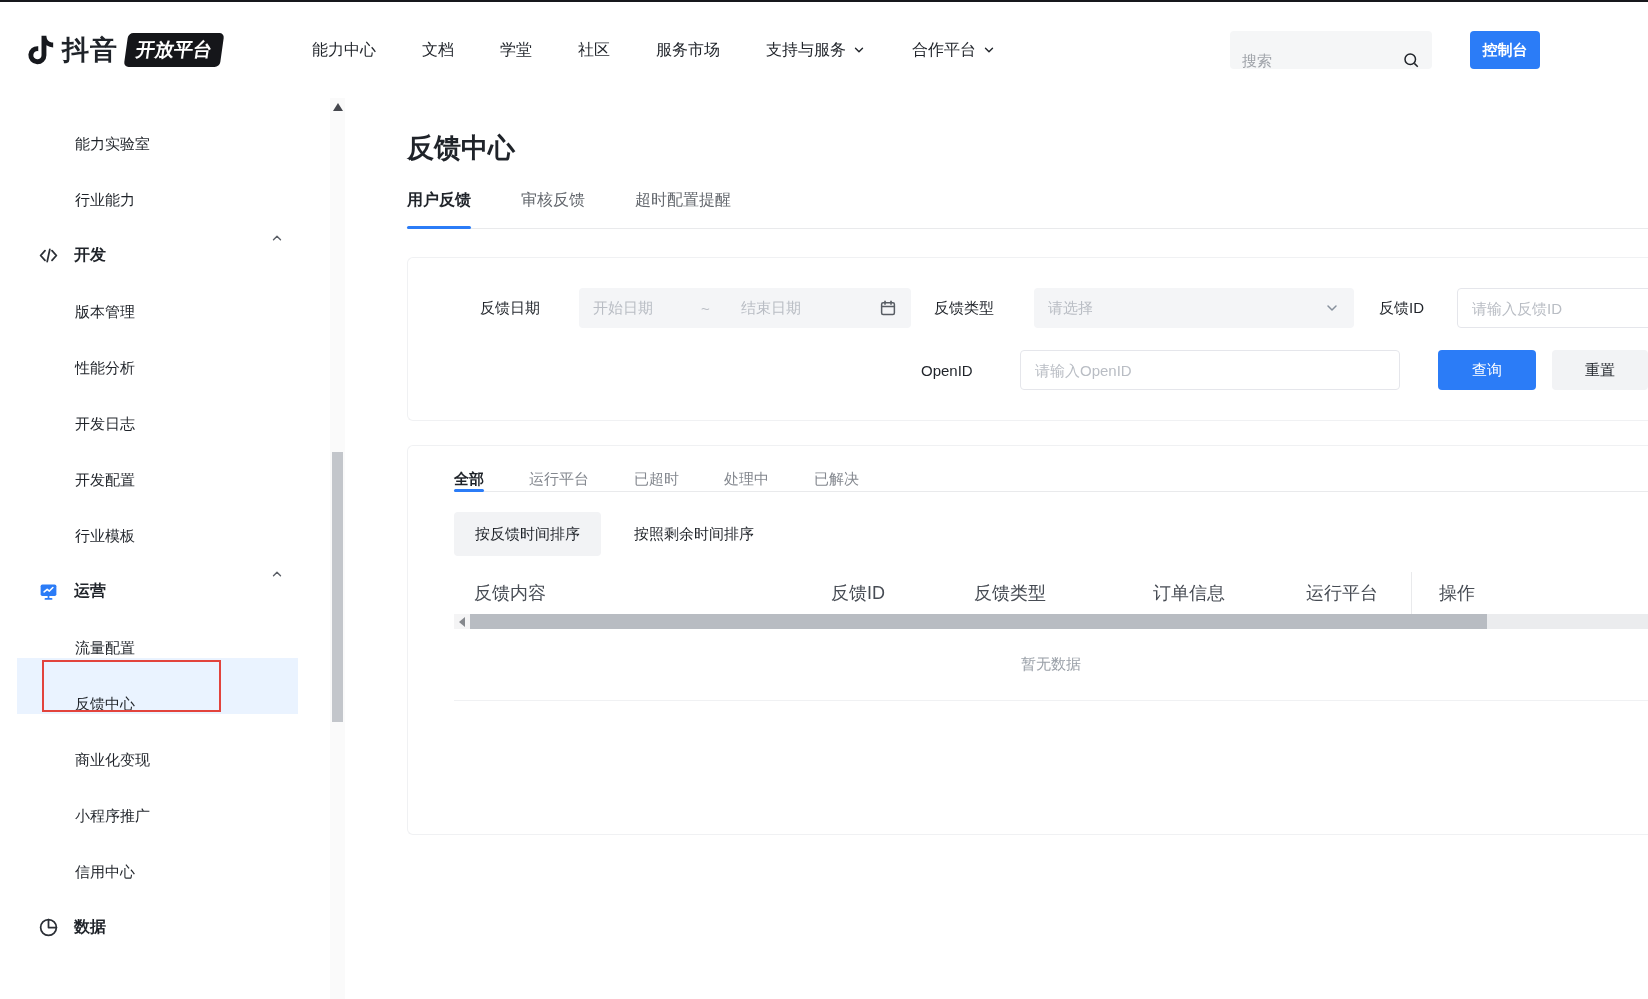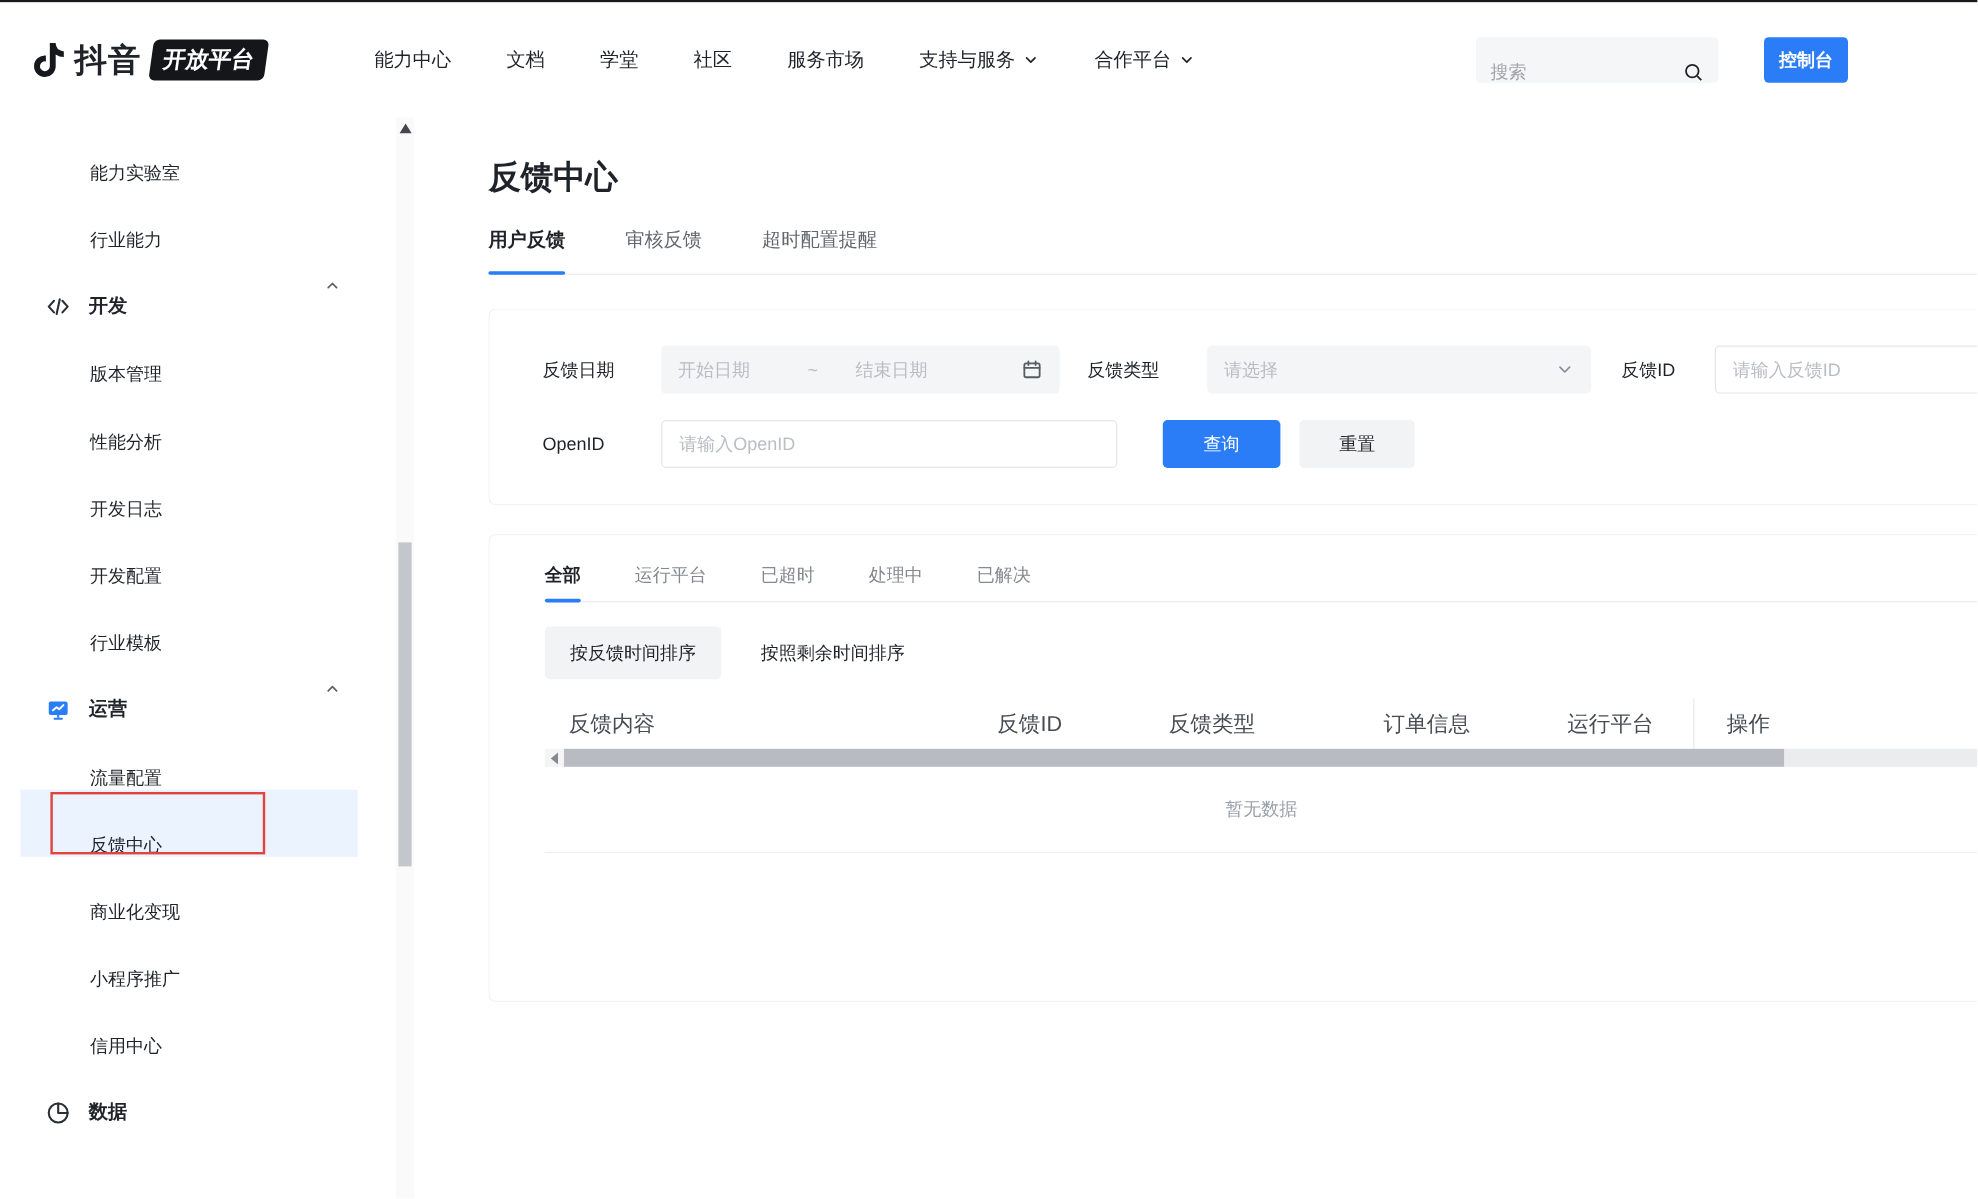--- a/index.html
+++ b/index.html
@@ -56,23 +56,23 @@
   .ptab { font-size: 16px; color: #64686e; padding-bottom: 17px; position: relative; cursor: pointer; white-space: nowrap; }
   .ptab.active { color: #1f2329; font-weight: 700; }
   .ptab.active::after { content: ""; position: absolute; left: 0; right: 0; bottom: -1px; height: 3px;
     background: #2b7cf7; border-radius: 2px; }
 
   
   .filter-card { margin-top: 28px; background: #fff; border: 1px solid #f0f1f3; border-right: none;
     border-radius: 6px 0 0 6px; padding: 30px 0 30px 44px; overflow: hidden; }
   .f-row { display: flex; align-items: center; flex-wrap: nowrap; }
   .f-row > * { flex-shrink: 0; }
-  .f-row + .f-row { margin-top: 22px; }
+  .f-row + .f-row { margin-top: 22px; justify-content: flex-end; }
   .f-label { font-size: 15px; }
-  .f-label.col1 { width: 60px; margin-right: 39px; }
+  .f-label.col1 { width: 60px; margin-right: 39px; margin-left: 28px; }
   .date-input { width: 332px; height: 40px; background: #f4f5f7; border-radius: 4px;
     display: flex; align-items: center; padding: 0 14px; font-size: 15px; color: #b9bdc4; cursor: pointer; }
   .date-input .d-start { width: 108px; }
   .date-input .d-sep { width: 40px; }
   .date-input .d-end { flex: 1; }
   .cal-icon svg { width: 18px; height: 18px; display: block; }
   .select-input { width: 320px; height: 40px; background: #f4f5f7; border-radius: 4px;
     display: flex; align-items: center; justify-content: space-between; padding: 0 14px;
     font-size: 15px; color: #b9bdc4; cursor: pointer; }
   .select-input .chev svg { width: 16px; height: 16px; display: block; }
@@ -86,21 +86,21 @@
   .w-openid { width: 380px; }
   .btn-primary { width: 98px; height: 40px; background: #2b7cf7; border: none; border-radius: 4px;
     color: #fff; font-size: 15px; margin-left: 38px; cursor: pointer; font-family: inherit; }
   .btn-default { width: 96px; height: 40px; background: #f2f3f5; border: none; border-radius: 4px;
     color: #1f2329; font-size: 15px; margin-left: 16px; cursor: pointer; font-family: inherit; }
 
   
   .table-card { margin-top: 24px; background: #fff; border: 1px solid #f0f1f3; border-right: none;
     border-radius: 6px 0 0 6px; padding: 24px 0 0 46px; height: 390px; overflow: hidden; }
   .list-tabs { display: flex; gap: 45px; border-bottom: 1px solid #e9eaec; }
-  .ltab { font-size: 15px; color: #84888f; padding-bottom: 12px; position: relative; cursor: pointer; white-space: nowrap; }
+  .ltab { font-size: 15px; color: #84888f; padding-bottom: 2px; position: relative; cursor: pointer; white-space: nowrap; }
   .ltab.active { color: #1f2329; font-weight: 700; }
   .ltab.active::after { content: ""; position: absolute; left: 0; right: 0; bottom: -1px; height: 3px;
     background: #2b7cf7; border-radius: 2px; }
   .sort-row { margin-top: 20px; display: flex; align-items: center; }
   .sort-btn { height: 44px; padding: 0 21px; border: none; border-radius: 4px; font-size: 15px;
     color: #1f2329; background: transparent; cursor: pointer; font-family: inherit; }
   .sort-btn.active { background: #f2f3f5; }
   .sort-btn + .sort-btn { margin-left: 12px; }
   .th-row { margin-top: 16px; display: flex; height: 42px; font-size: 18px; color: #474c54; padding-left: 20px; }
   .th-row span { display: flex; align-items: center; }

